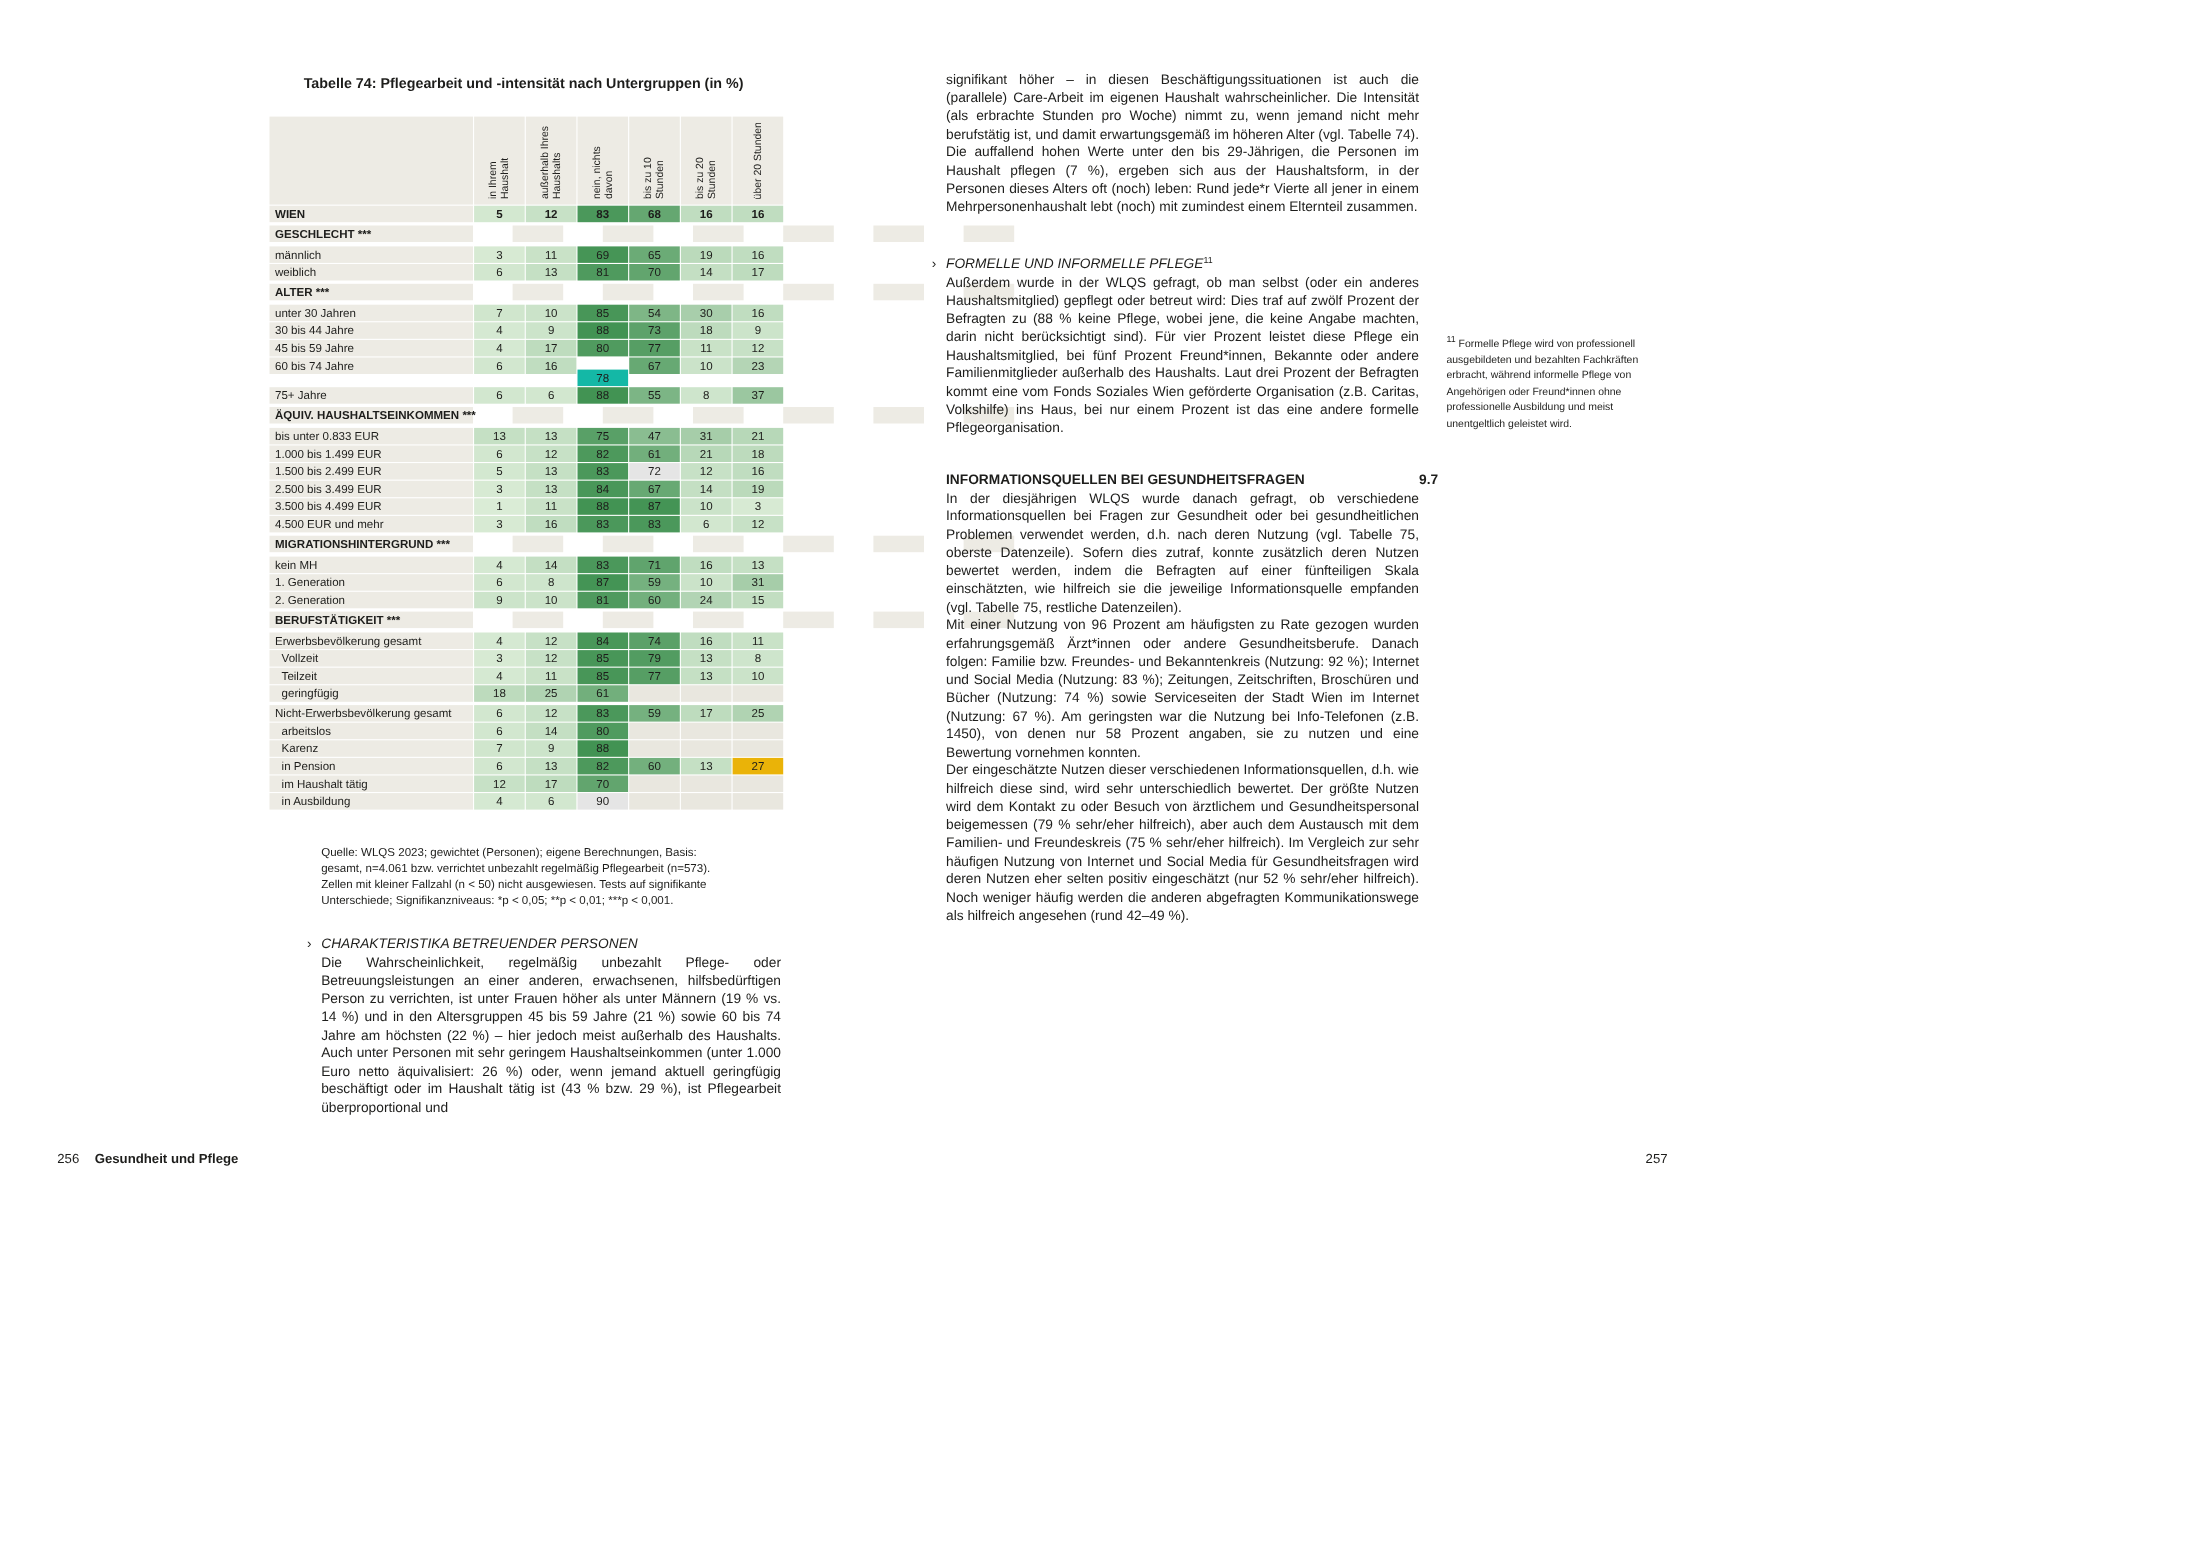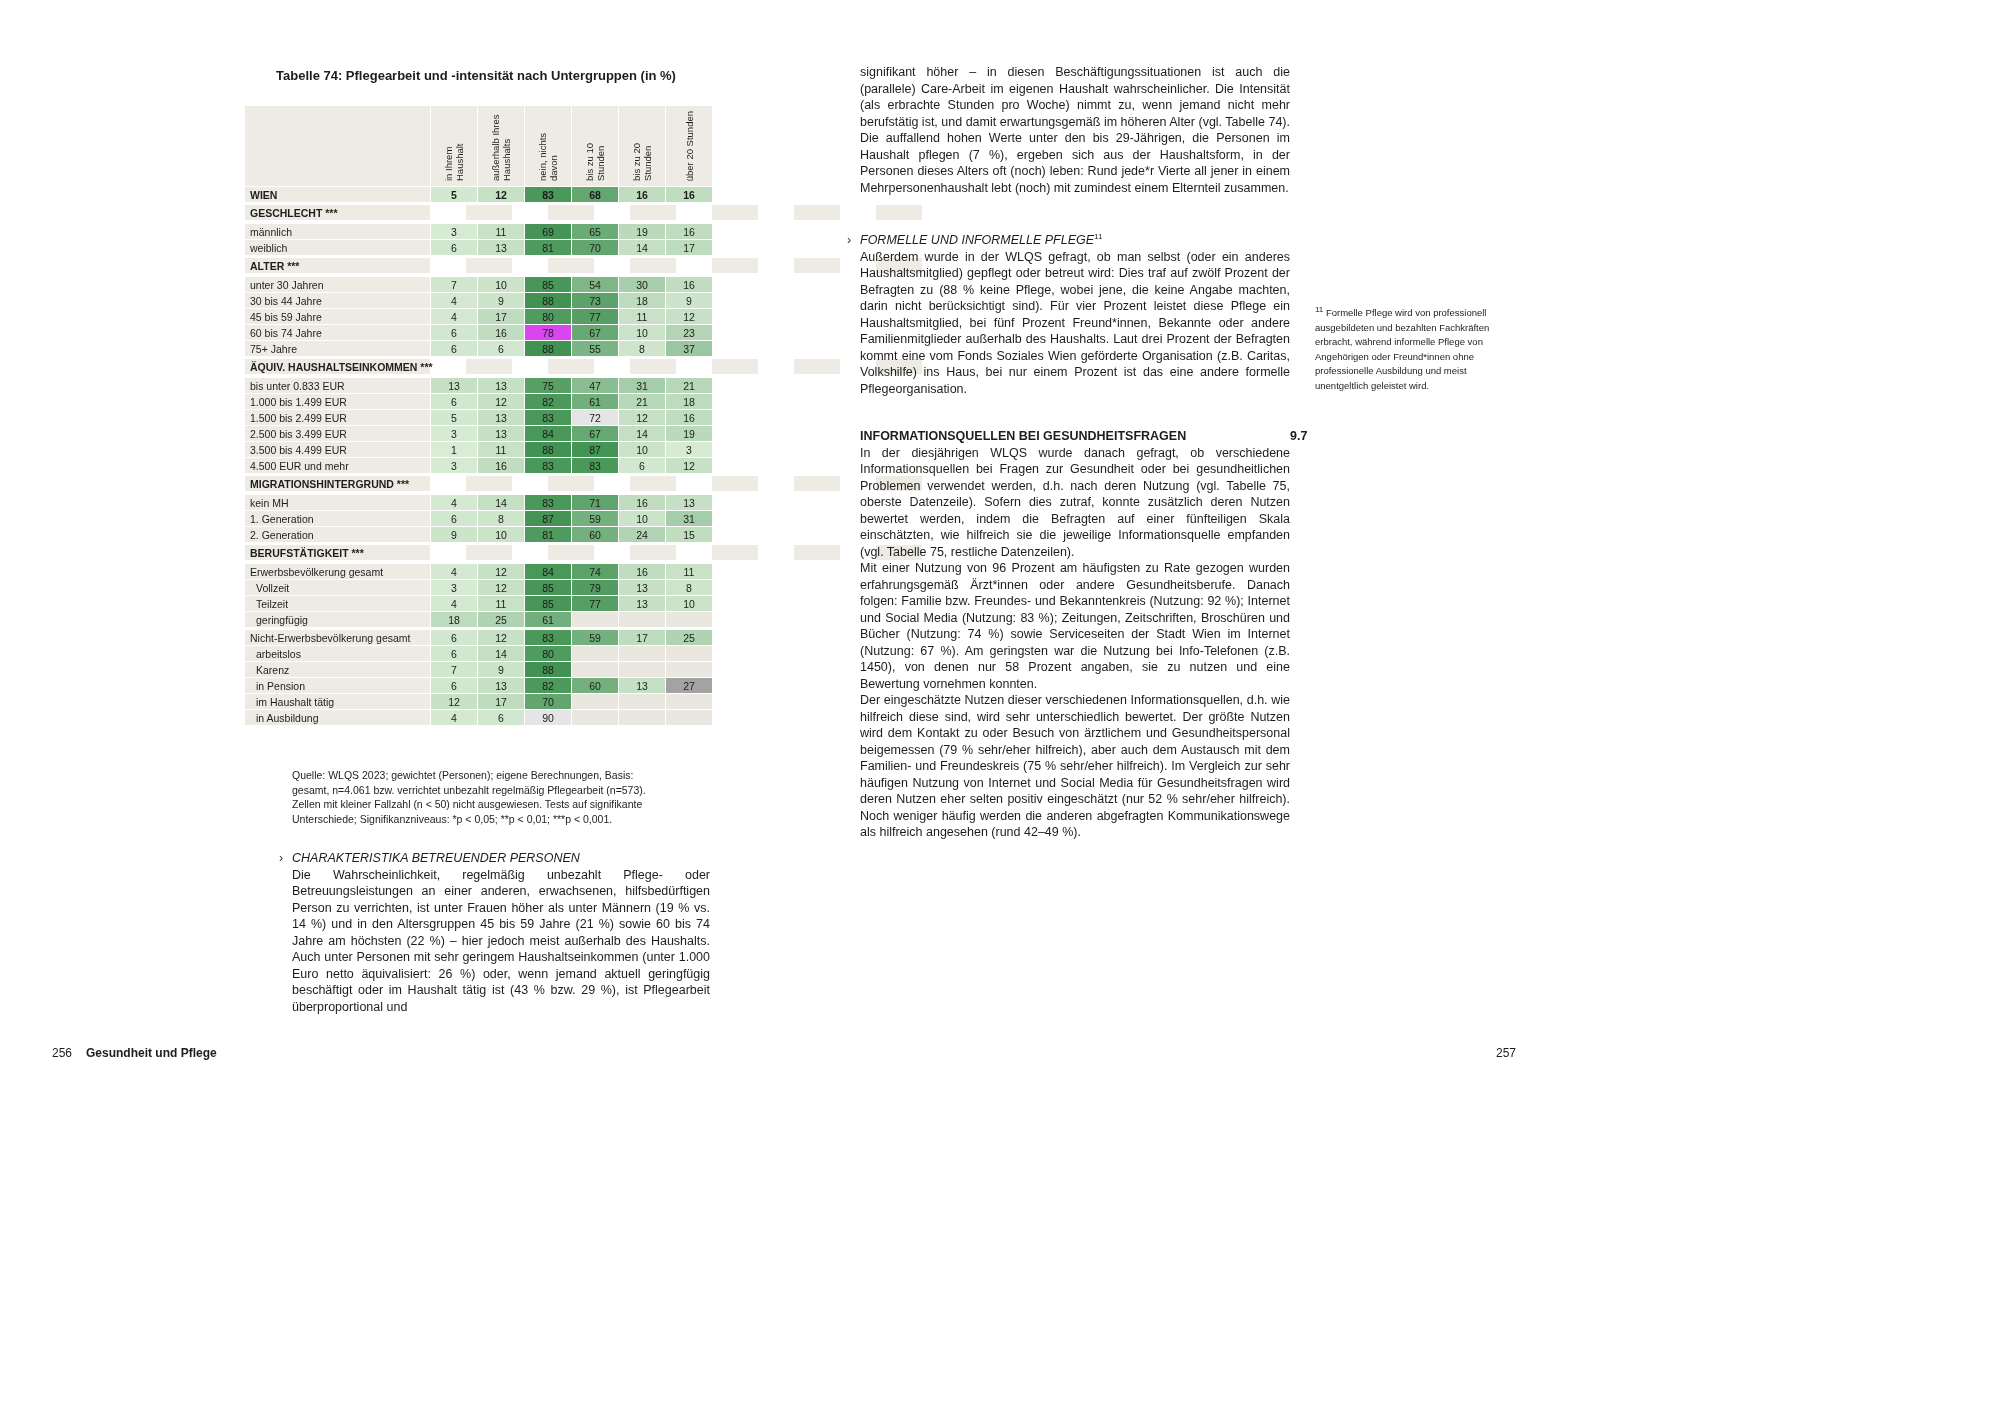--- a/index.html
+++ b/index.html
@@ -145,21 +145,21 @@
         <div class="tcell" style="background: rgb(190, 220, 190);">17</div>
         <div class="tcell" style="background: rgb(80, 155, 95);">80</div>
         <div class="tcell" style="background: rgb(86, 158, 100);">77</div>
         <div class="tcell" style="background: rgb(201, 226, 199);">11</div>
         <div class="tcell" style="background: rgb(199, 225, 198);">12</div>
       </div>
       <div class="trow">
         <div class="tlabel">60 bis 74 Jahre</div>
         <div class="tcell" style="background: rgb(210, 231, 207);">6</div>
         <div class="tcell" style="background: rgb(192, 221, 192);">16</div>
-        <div class="tcell" style="background: #d946ef;">78</div>
+        <div class="tcell" style="background: #14b8a6; margin-top: 11px;">78</div>
         <div class="tcell" style="background: rgb(103, 169, 115);">67</div>
         <div class="tcell" style="background: rgb(203, 227, 201);">10</div>
         <div class="tcell" style="background: rgb(180, 213, 181);">23</div>
       </div>
       <div class="trow">
         <div class="tlabel">75+ Jahre</div>
         <div class="tcell" style="background: rgb(210, 231, 207);">6</div>
         <div class="tcell" style="background: rgb(210, 231, 207);">6</div>
         <div class="tcell" style="background: rgb(66, 147, 83);">88</div>
         <div class="tcell" style="background: rgb(124, 181, 133);">55</div>
@@ -337,21 +337,21 @@
         <div class="tcell empty"></div>
         <div class="tcell empty"></div>
       </div>
       <div class="trow">
         <div class="tlabel ind">in Pension</div>
         <div class="tcell" style="background: rgb(210, 231, 207);">6</div>
         <div class="tcell" style="background: rgb(197, 224, 196);">13</div>
         <div class="tcell" style="background: rgb(77, 153, 92);">82</div>
         <div class="tcell" style="background: rgb(115, 176, 125);">60</div>
         <div class="tcell" style="background: rgb(197, 224, 196);">13</div>
-        <div class="tcell" style="background: #a3a3a3;">27</div>
+        <div class="tcell" style="background: #eab308;">27</div>
       </div>
       <div class="trow">
         <div class="tlabel ind">im Haushalt tätig</div>
         <div class="tcell" style="background: rgb(199, 225, 198);">12</div>
         <div class="tcell" style="background: rgb(190, 220, 190);">17</div>
         <div class="tcell" style="background: rgb(98, 165, 110);">70</div>
         <div class="tcell empty"></div>
         <div class="tcell empty"></div>
         <div class="tcell empty"></div>
       </div>

